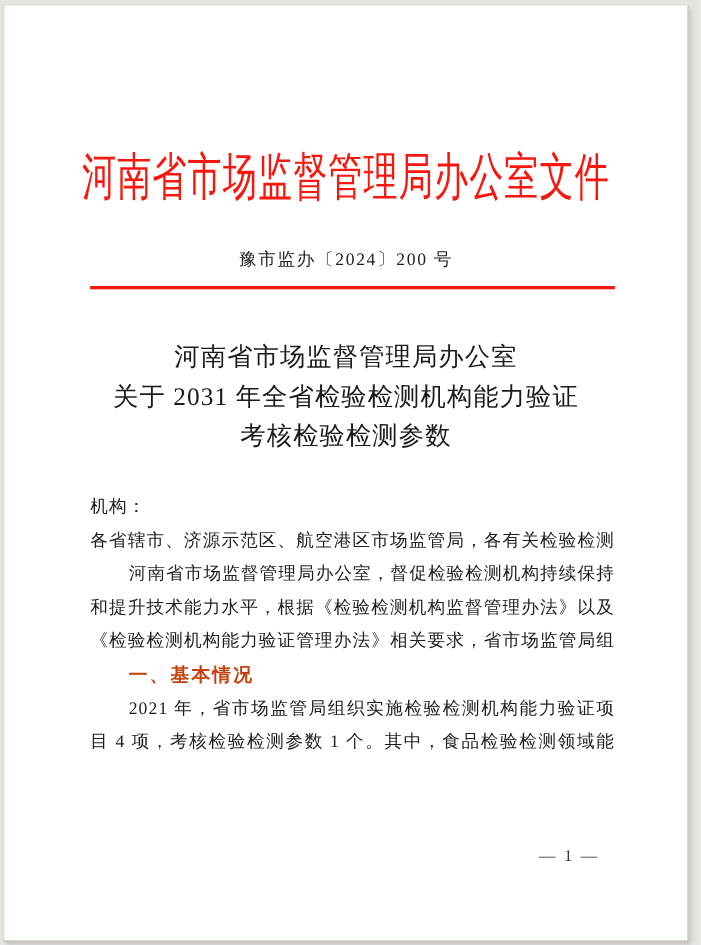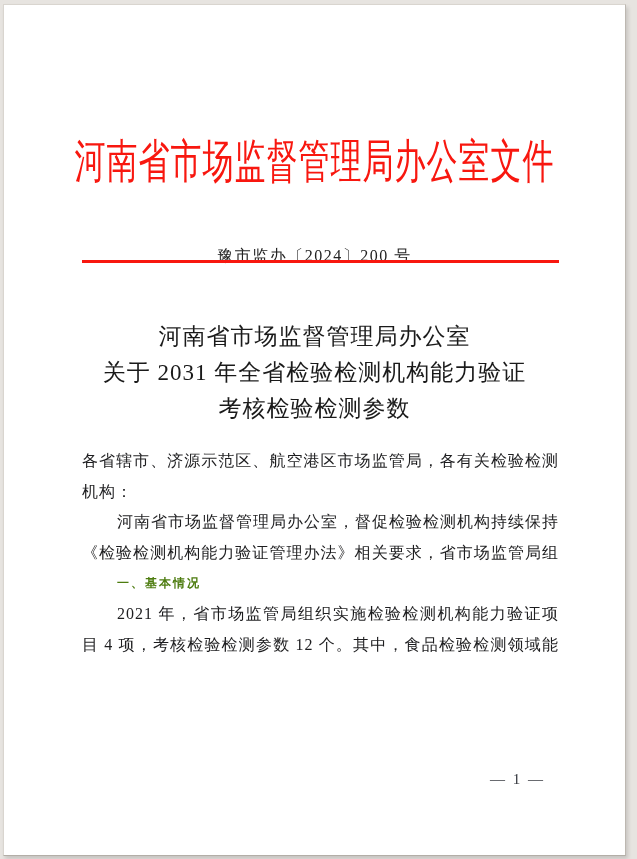--- a/index.html
+++ b/index.html
@@ -28,33 +28,31 @@
     transform: scaleY(1.5);
     transform-origin: 50% 0;
     white-space: nowrap;
   }
   .doc-number {
     position: absolute; top: 221px; left: 0; width: 100%;
     text-align: center;
     font-size: 16px; line-height: 22px;
     letter-spacing: 1.5px;
     color: #222222;
-    margin-top: 19px;
   }
   .red-rule {
     position: absolute; left: 78px; top: 255px;
     width: 477px; height: 3px;
   }
   .doc-title {
     position: absolute; top: 302px; left: 0; width: 100%;
     text-align: center;
     font-size: 23px; line-height: 36px;
     letter-spacing: 1px;
     color: #1a1a1a;
-    margin-top: 12px;
   }
   .body-text {
     position: absolute; top: 441px; left: 78px;
     width: 477px;
     font-size: 16px; line-height: 30.6px;
     letter-spacing: 1px;
     color: #1d1d1f;
   }
   .line {
     box-sizing: border-box;
@@ -63,23 +61,23 @@
   }
   .fill {
     white-space: normal;
     text-align: justify;
     text-align-last: justify;
   }
   .indent { padding-left: 35px; }
   .heading {
     font-family: "Liberation Sans", "DejaVu Sans", sans-serif;
     font-weight: bold;
-    font-size: 12px;
+    font-size: 17px;
     letter-spacing: 2px;
-    color: #4d7c0f;
+    color: #c2410c;
   }
   .page-number {
     position: absolute; top: 764px; right: 80px;
     font-size: 15px; line-height: 20px;
     letter-spacing: 2px;
     color: #33363d;
   }
 </style>
 </head>
 <body>
@@ -92,24 +90,25 @@
 
   <div class="red-rule" style="background: rgb(248, 23, 15);"></div>
 
   <div class="doc-title">
     <div>河南省市场监督管理局办公室</div>
     <div>关于 2031 年全省检验检测机构能力验证</div>
     <div>考核检验检测参数</div>
   </div>
 
   <div class="body-text">
+    <div class="line">机构：</div>
     <div class="line fill">各省辖市、济源示范区、航空港区市场监管局，各有关检验检测</div>
-    <div class="line">机构：</div>
     <div class="line fill indent">河南省市场监督管理局办公室，督促检验检测机构持续保持</div>
+    <div class="line fill">和提升技术能力水平，根据《检验检测机构监督管理办法》以及</div>
     <div class="line fill">《检验检测机构能力验证管理办法》相关要求，省市场监管局组</div>
     <div class="line indent heading">一、基本情况</div>
     <div class="line fill indent">2021 年，省市场监管局组织实施检验检测机构能力验证项</div>
-    <div class="line fill">目 4 项，考核检验检测参数 12 个。其中，食品检验检测领域能</div>
+    <div class="line fill">目 4 项，考核检验检测参数 1 个。其中，食品检验检测领域能</div>
   </div>
 
   <div class="page-number">— 1 —</div>
 
 </div>
 
 </body></html>

